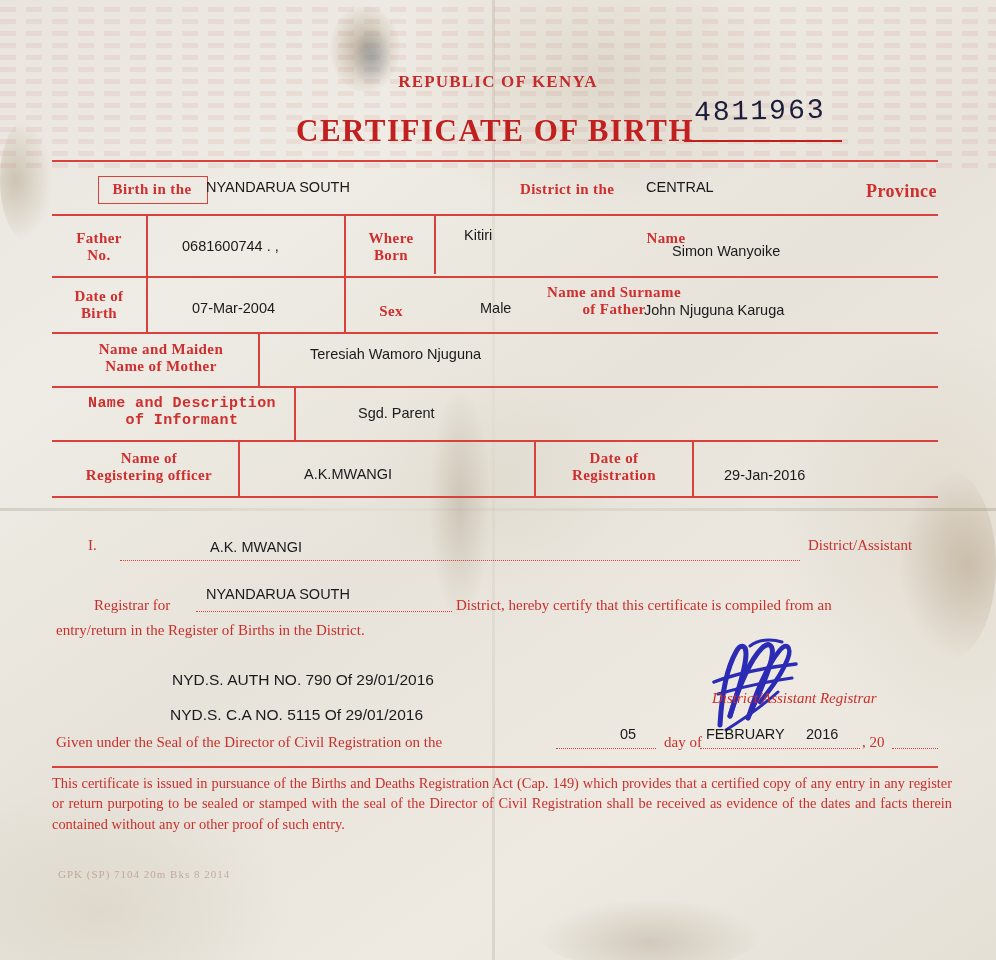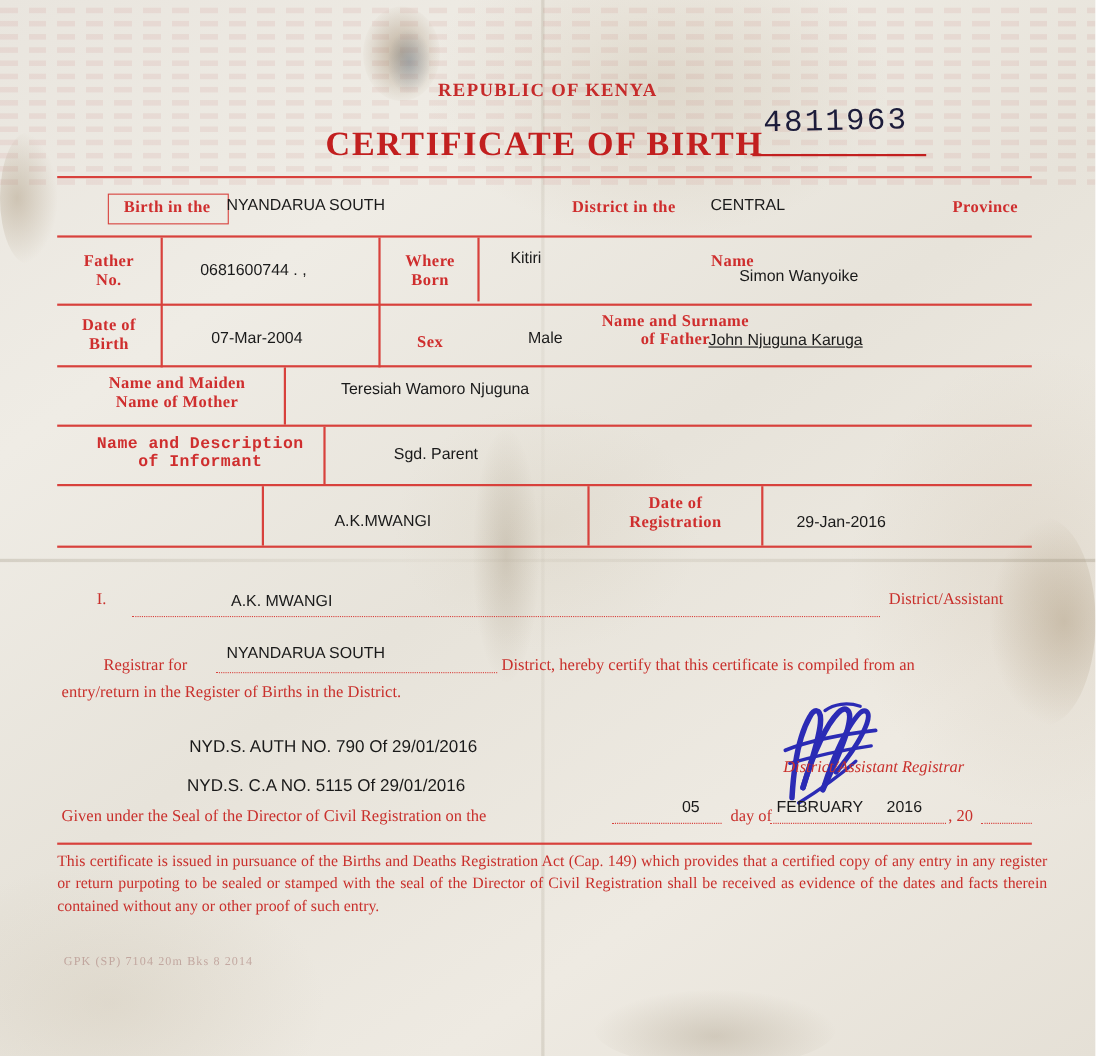--- a/index.html
+++ b/index.html
@@ -206,48 +206,50 @@
   <div class="rvline" style="left:294px;top:388px;height:52px;"></div>
   <div class="rvline" style="left:238px;top:442px;height:54px;"></div>
   <div class="rvline" style="left:534px;top:442px;height:54px;"></div>
   <div class="rvline" style="left:692px;top:442px;height:54px;"></div>
 
   <div class="birth-box"></div>
   <div class="printed" style="left:100px;top:181px;width:104px;font-size:15px;">Birth in the</div>
   <div class="hand" style="left:206px;top:179px;">NYANDARUA SOUTH</div>
   <div class="printed" style="left:520px;top:181px;width:130px;font-size:15px;text-align:left;">District in the</div>
   <div class="hand" style="left:646px;top:179px;">CENTRAL</div>
-  <div class="printed" style="left:866px;top:181px;width:80px;font-size:15px;text-align:left;">Province</div>
+  <div class="printed" style="left:866px;top:181px;width:80px;font-size:18px;text-align:left;">Province</div>
 
   <div class="printed" style="left:54px;top:230px;width:90px;font-size:15px;">Father
 No.</div>
   <div class="hand" style="left:182px;top:238px;">0681600744  .  ,</div>
   <div class="printed" style="left:348px;top:230px;width:86px;font-size:15px;">Where
 Born</div>
   <div class="hand" style="left:464px;top:227px;">Kitiri</div>
   <div class="printed" style="left:632px;top:230px;width:68px;font-size:15px;">Name</div>
   <div class="hand" style="left:672px;top:243px;">Simon Wanyoike</div>
 
   <div class="printed" style="left:54px;top:288px;width:90px;font-size:15px;">Date of
 Birth</div>
   <div class="hand" style="left:192px;top:300px;">07-Mar-2004</div>
   <div class="printed" style="left:348px;top:303px;width:86px;font-size:15px;">Sex</div>
   <div class="hand" style="left:480px;top:300px;">Male</div>
   <div class="printed" style="left:524px;top:284px;width:180px;font-size:15px;">Name and Surname
 of Father</div>
-  <div class="hand" style="left:644px;top:302px;text-decoration:underline;">John Njuguna Karuga</div>
+  <div class="hand" style="left:644px;top:302px;">John Njuguna Karuga</div>
 
   <div class="printed" style="left:66px;top:341px;width:190px;font-size:15px;">Name and Maiden
 Name of Mother</div>
   <div class="hand" style="left:310px;top:346px;">Teresiah Wamoro Njuguna</div>
 
   <div class="printed" style="left:82px;top:395px;width:200px;font-size:15px;font-family:Liberation Mono, monospace;">Name and Description
 of Informant</div>
   <div class="hand" style="left:358px;top:405px;">Sgd. Parent</div>
 
+  <div class="printed" style="left:60px;top:450px;width:178px;font-size:15px;">Name of
+Registering officer</div>
   <div class="hand" style="left:304px;top:466px;">A.K.MWANGI</div>
   <div class="printed" style="left:538px;top:450px;width:152px;font-size:15px;">Date of
 Registration</div>
   <div class="hand" style="left:724px;top:467px;">29-Jan-2016</div>
 
   <div class="para-line" style="left:88px;top:537px;">I.</div>
   <div class="hand" style="left:210px;top:539px;">A.K. MWANGI</div>
   <div class="dotline" style="left:120px;top:560px;width:680px;"></div>
   <div class="para-line" style="left:808px;top:537px;">District/Assistant</div>
 

